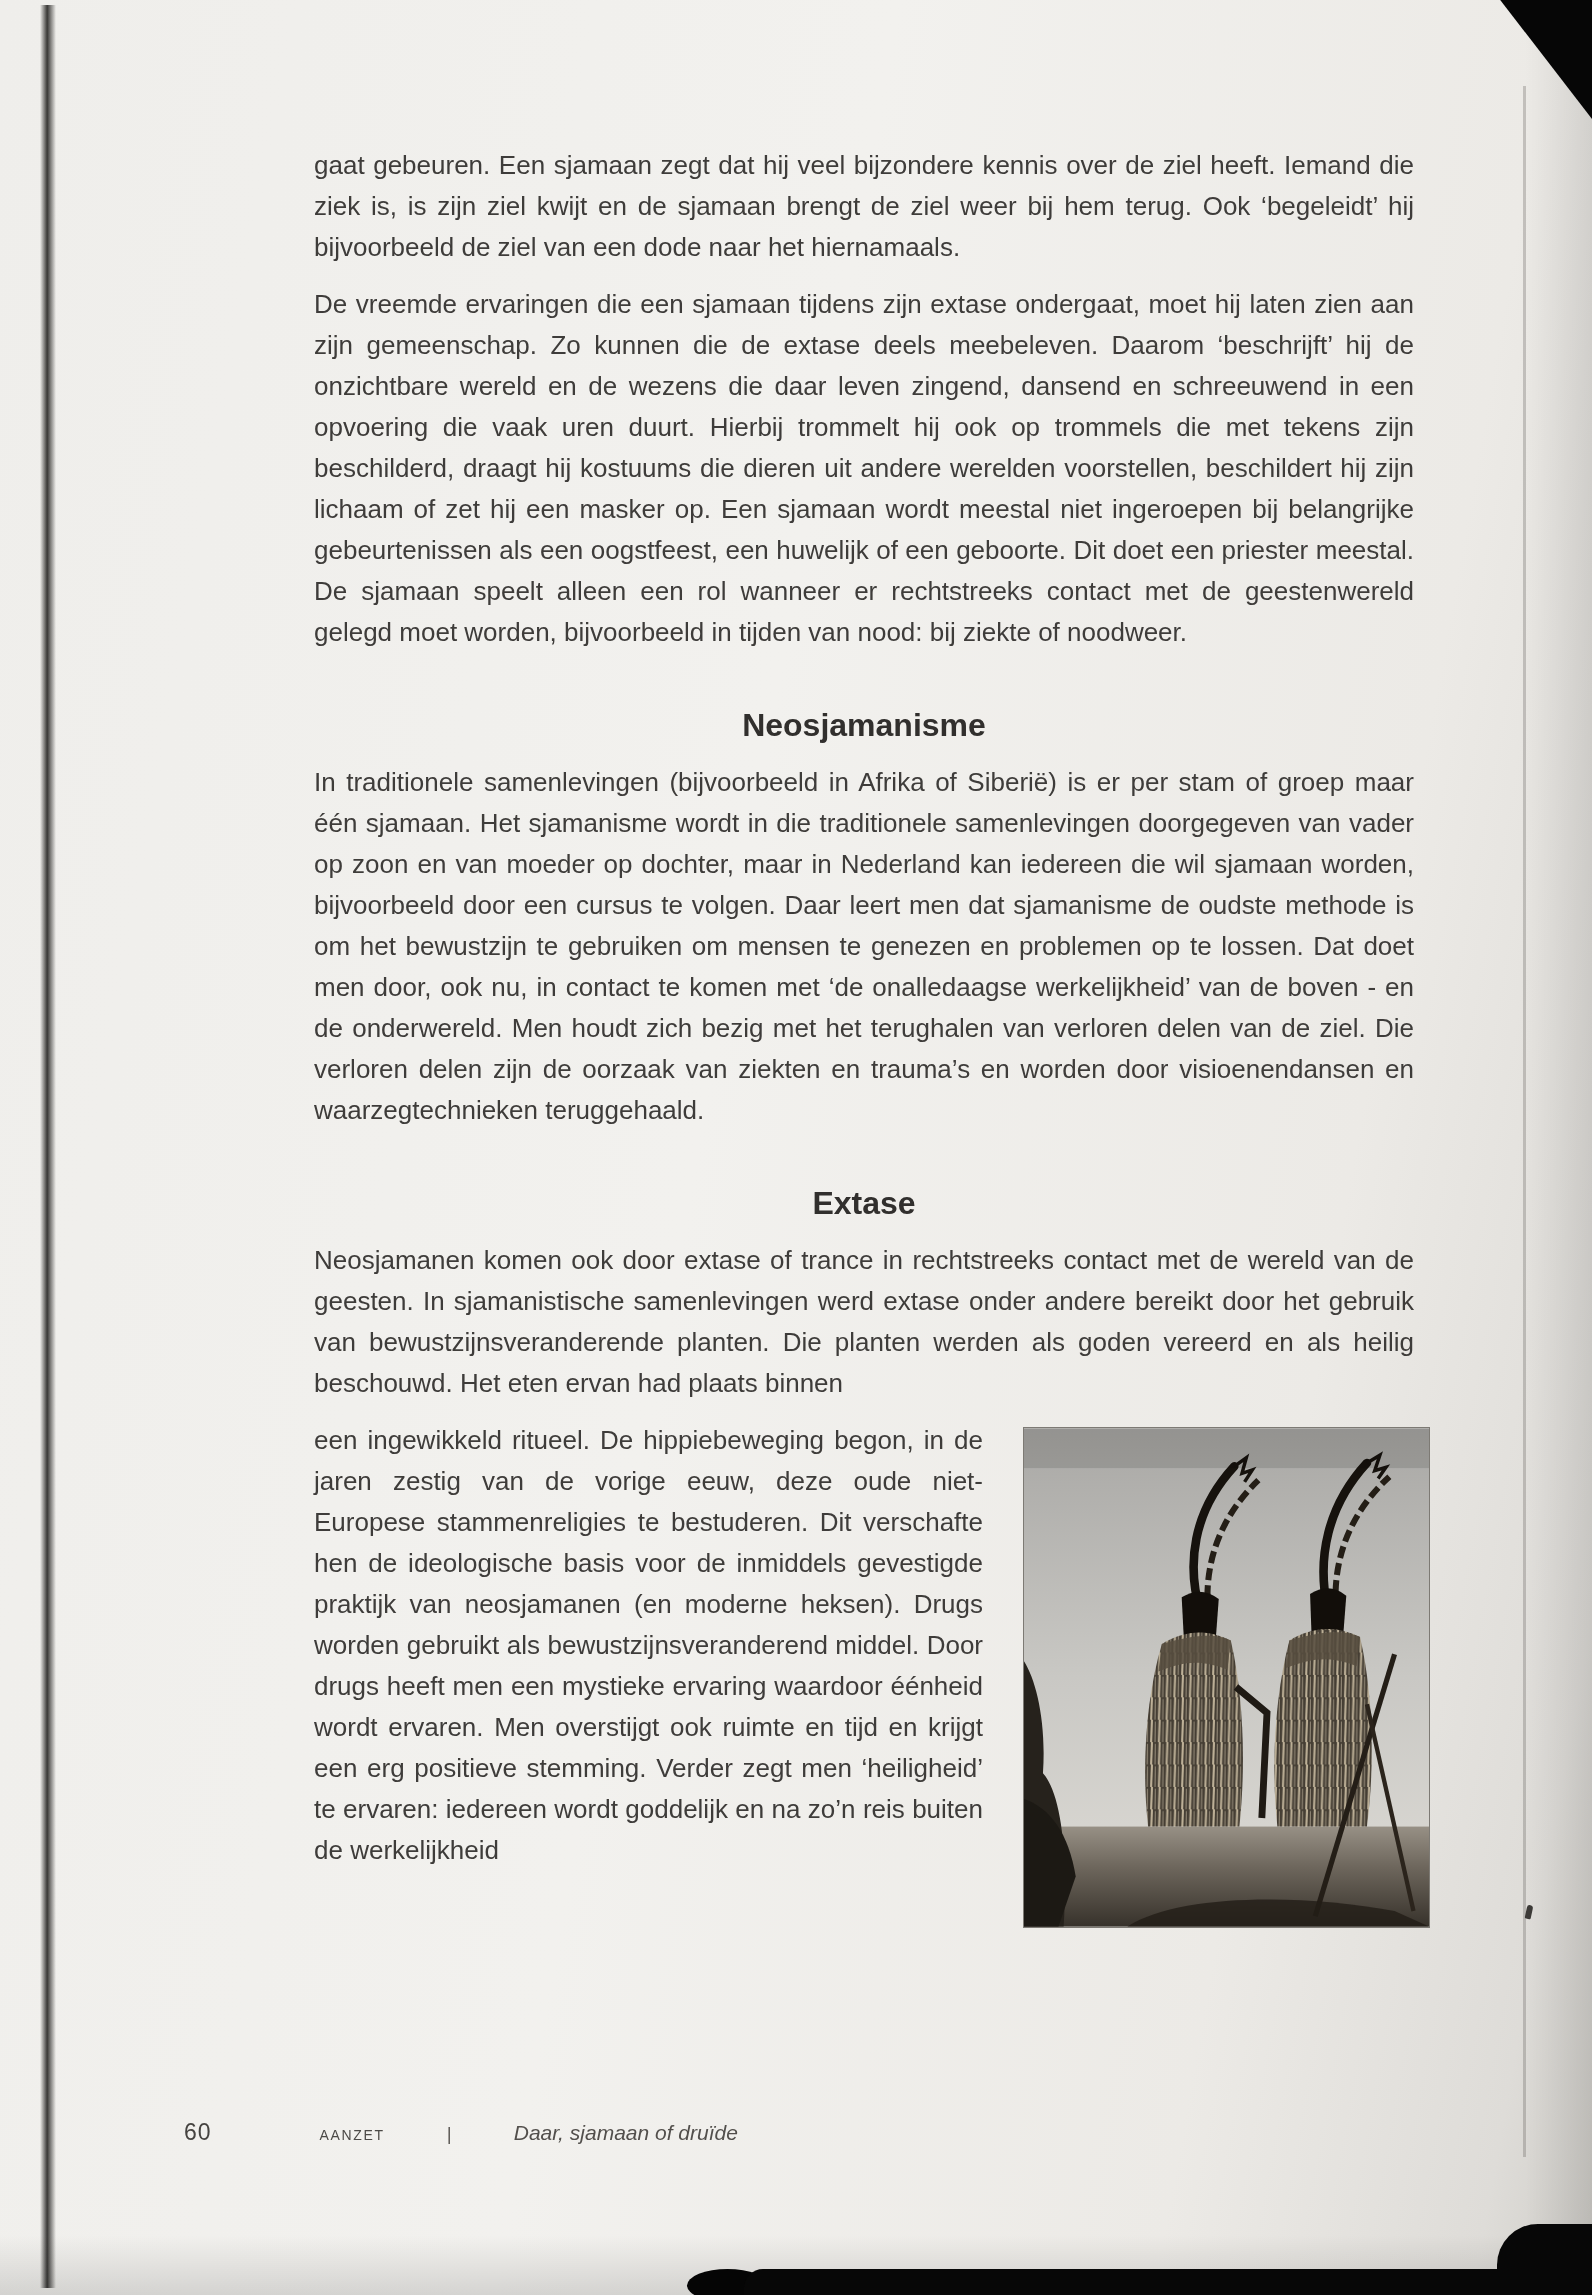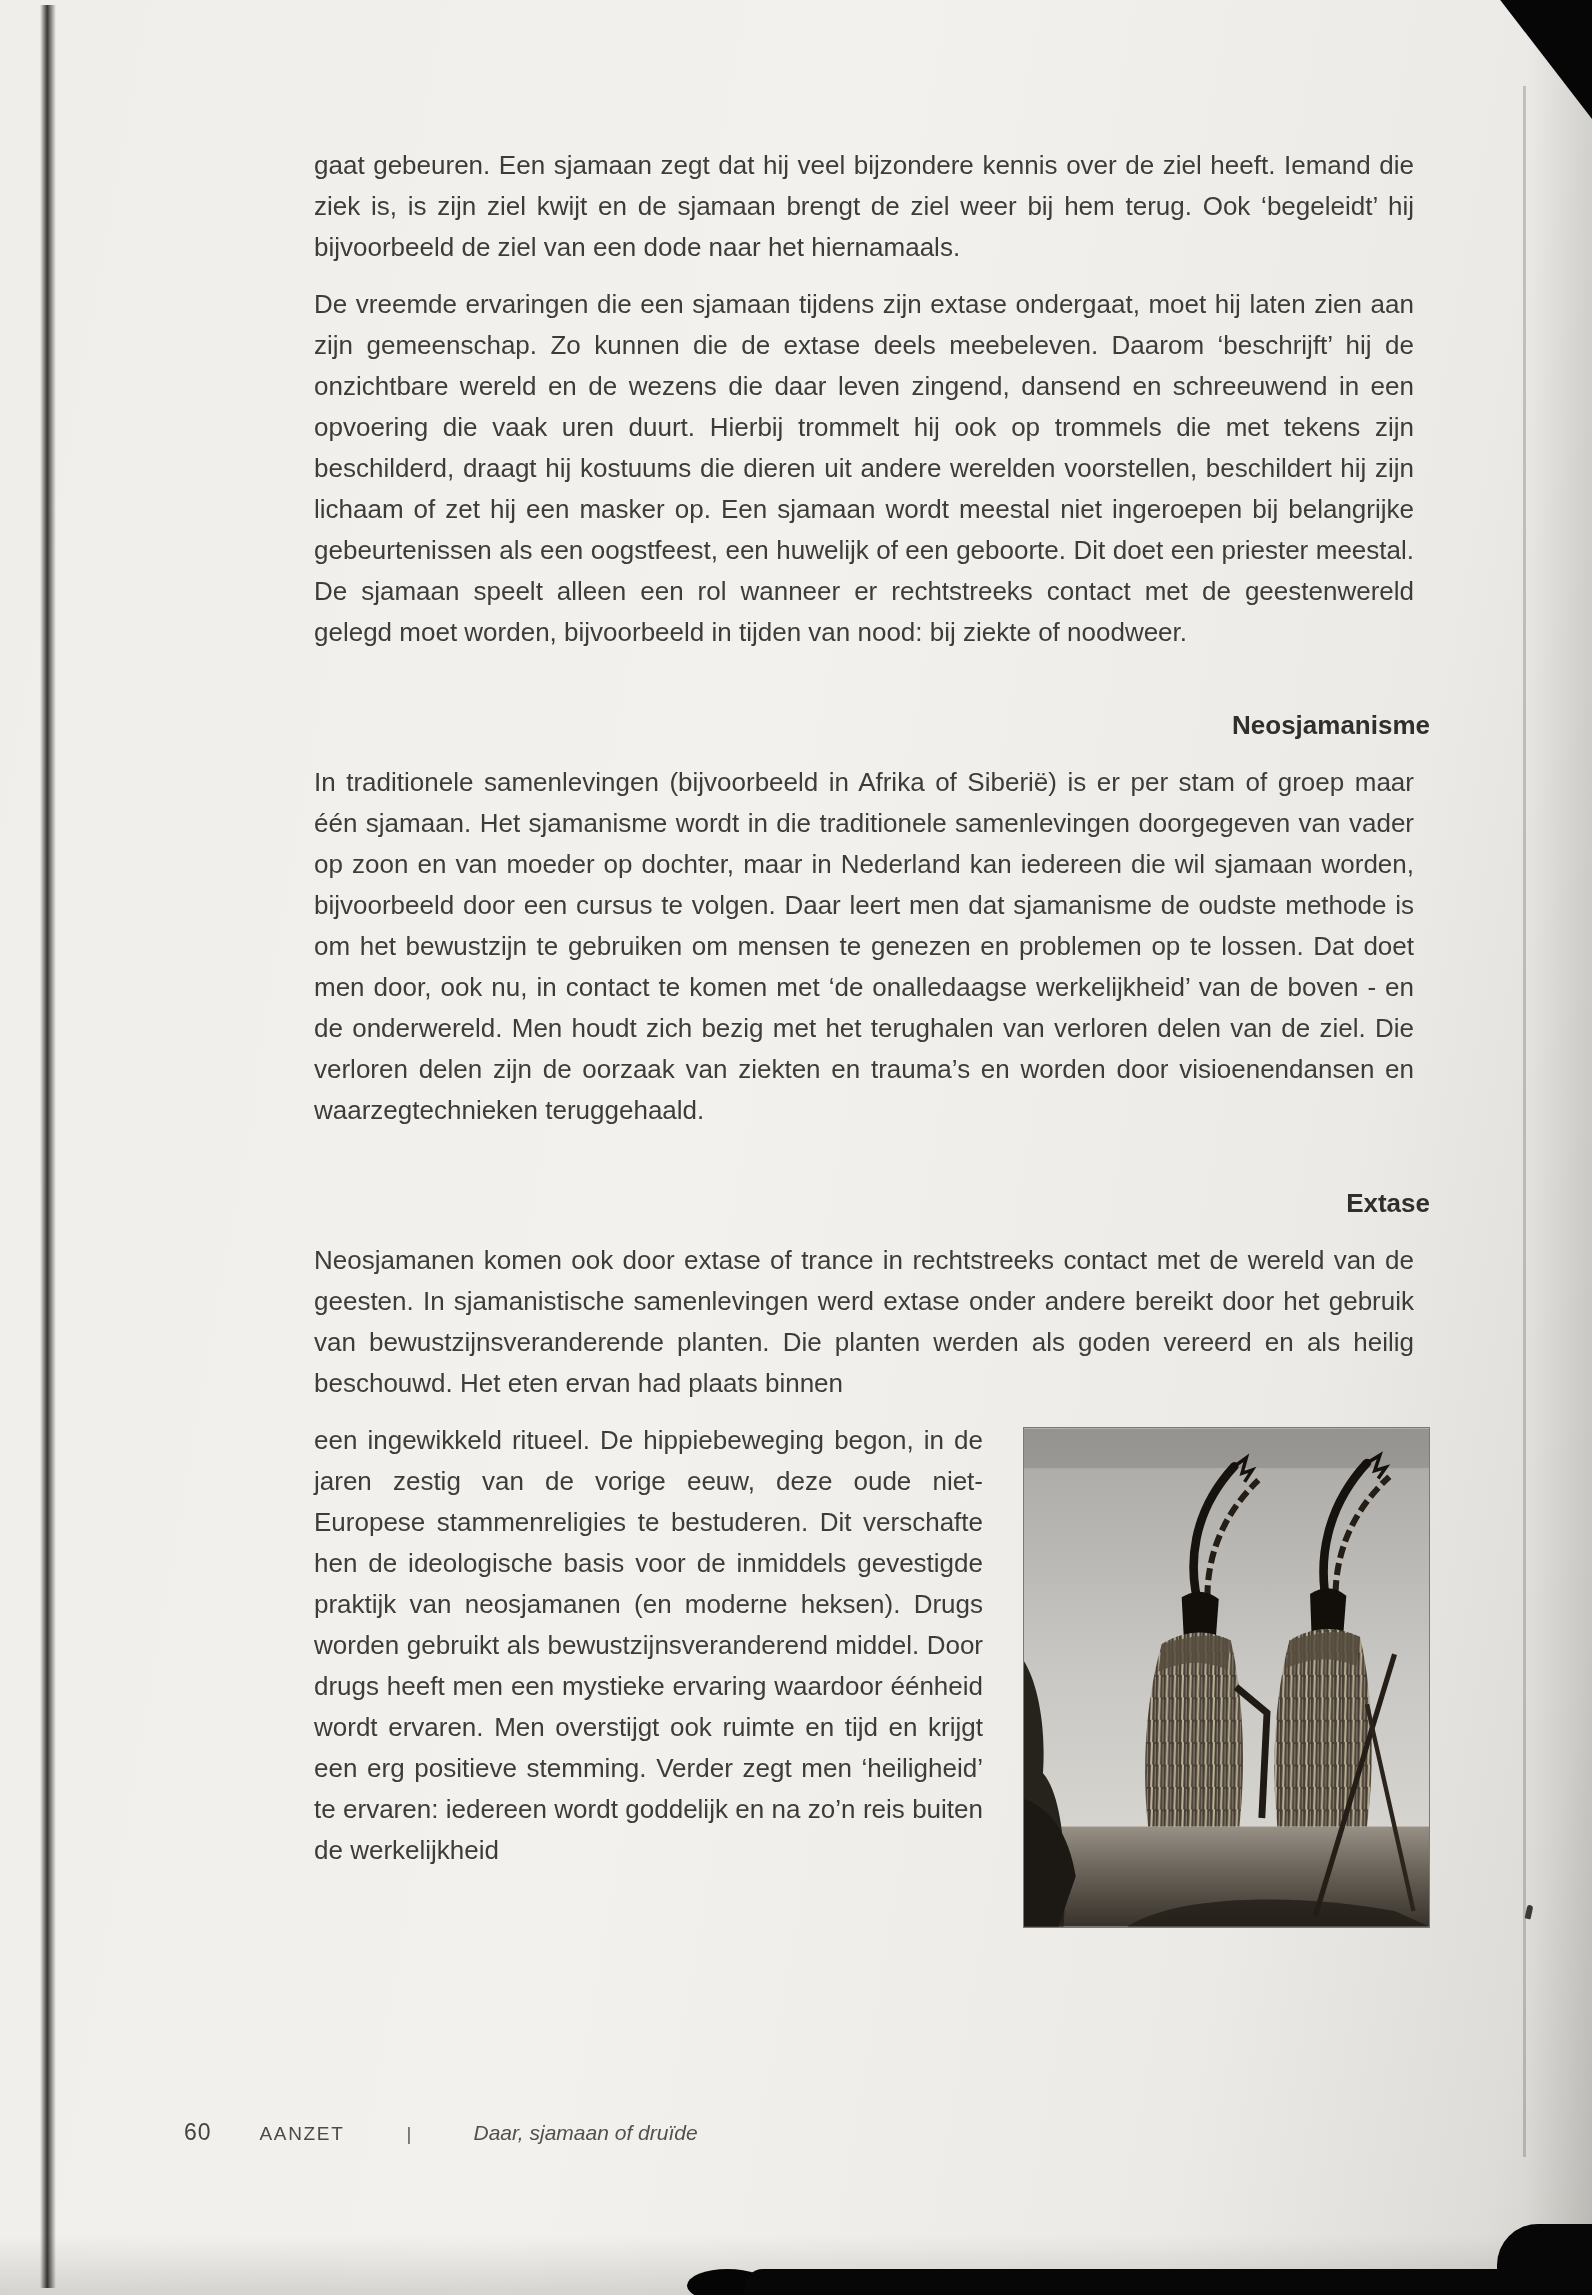--- a/index.html
+++ b/index.html
@@ -10,39 +10,39 @@
     font-family:"Liberation Sans", sans-serif;
   }
 
   
   .page-content {
     position:absolute; left:298px; top:129px; width:1132px;
     color:#3e3c3a; font-size:26px; line-height:41px; text-align:justify;
   }
   p.body-text { margin:16px; }
   h2.heading {
-    font-size:26px; line-height:41px; font-weight:700; color:#312f2d;
-    margin:52px 0 0 0; text-align:right;
+    font-size:32px; line-height:41px; font-weight:700; color:#312f2d;
+    margin:52px 0 0 0; text-align:center;
   }
   .wrap-block { overflow:visible; }
 
   
   .photo-float {
     float:right; width:407px; height:501px; margin:7px 0 12px 40px;
     border:0.9px solid #7d7a74; background:#cfcecb;
   }
   .photo-float svg { display:block; width:100%; height:100%; }
 
   
   .footer {
     position:absolute; left:184px; top:2119px;
     display:flex; align-items:baseline; color:#4c4a47; font-size:21.6px;gap:48px;
   }
   .footer .page-num { font-size:23px; letter-spacing:0.9px; color:#454340; }
-  .footer .series { letter-spacing:1.7px; font-size:19px; }
+  .footer .series { margin-left:60px; letter-spacing:1.7px; font-size:14px; }
   .footer .sep { margin:0 14px; font-size:19px; color:#605d59; }
   .footer .chapter { font-style:italic; font-size:21px; color:#524f4c; }
 
   
   .spine {
     position:absolute; left:40px; top:5.2px; bottom:7px; width:15.5px;
     background:linear-gradient(to right, rgba(0,0,0,0) 0%, rgba(25,24,22,0.85) 45%, rgba(0,0,0,0) 100%);
   }
   .corner-tr {
     position:absolute; top:0; right:0; width:102px; height:119px; background:#060606;

